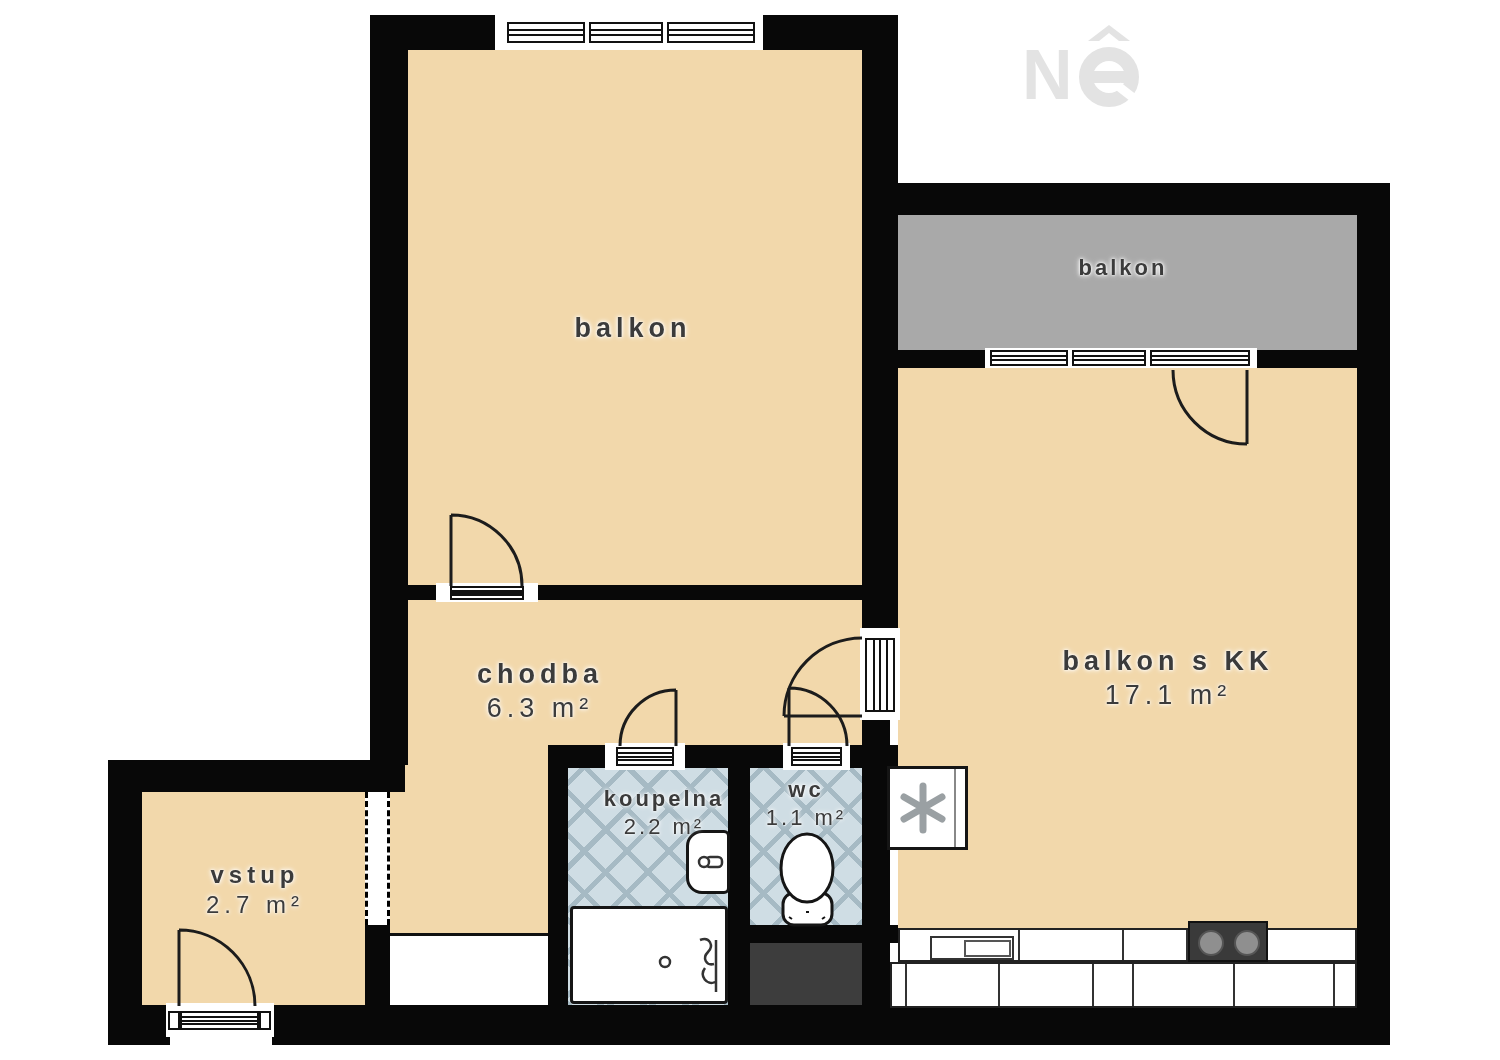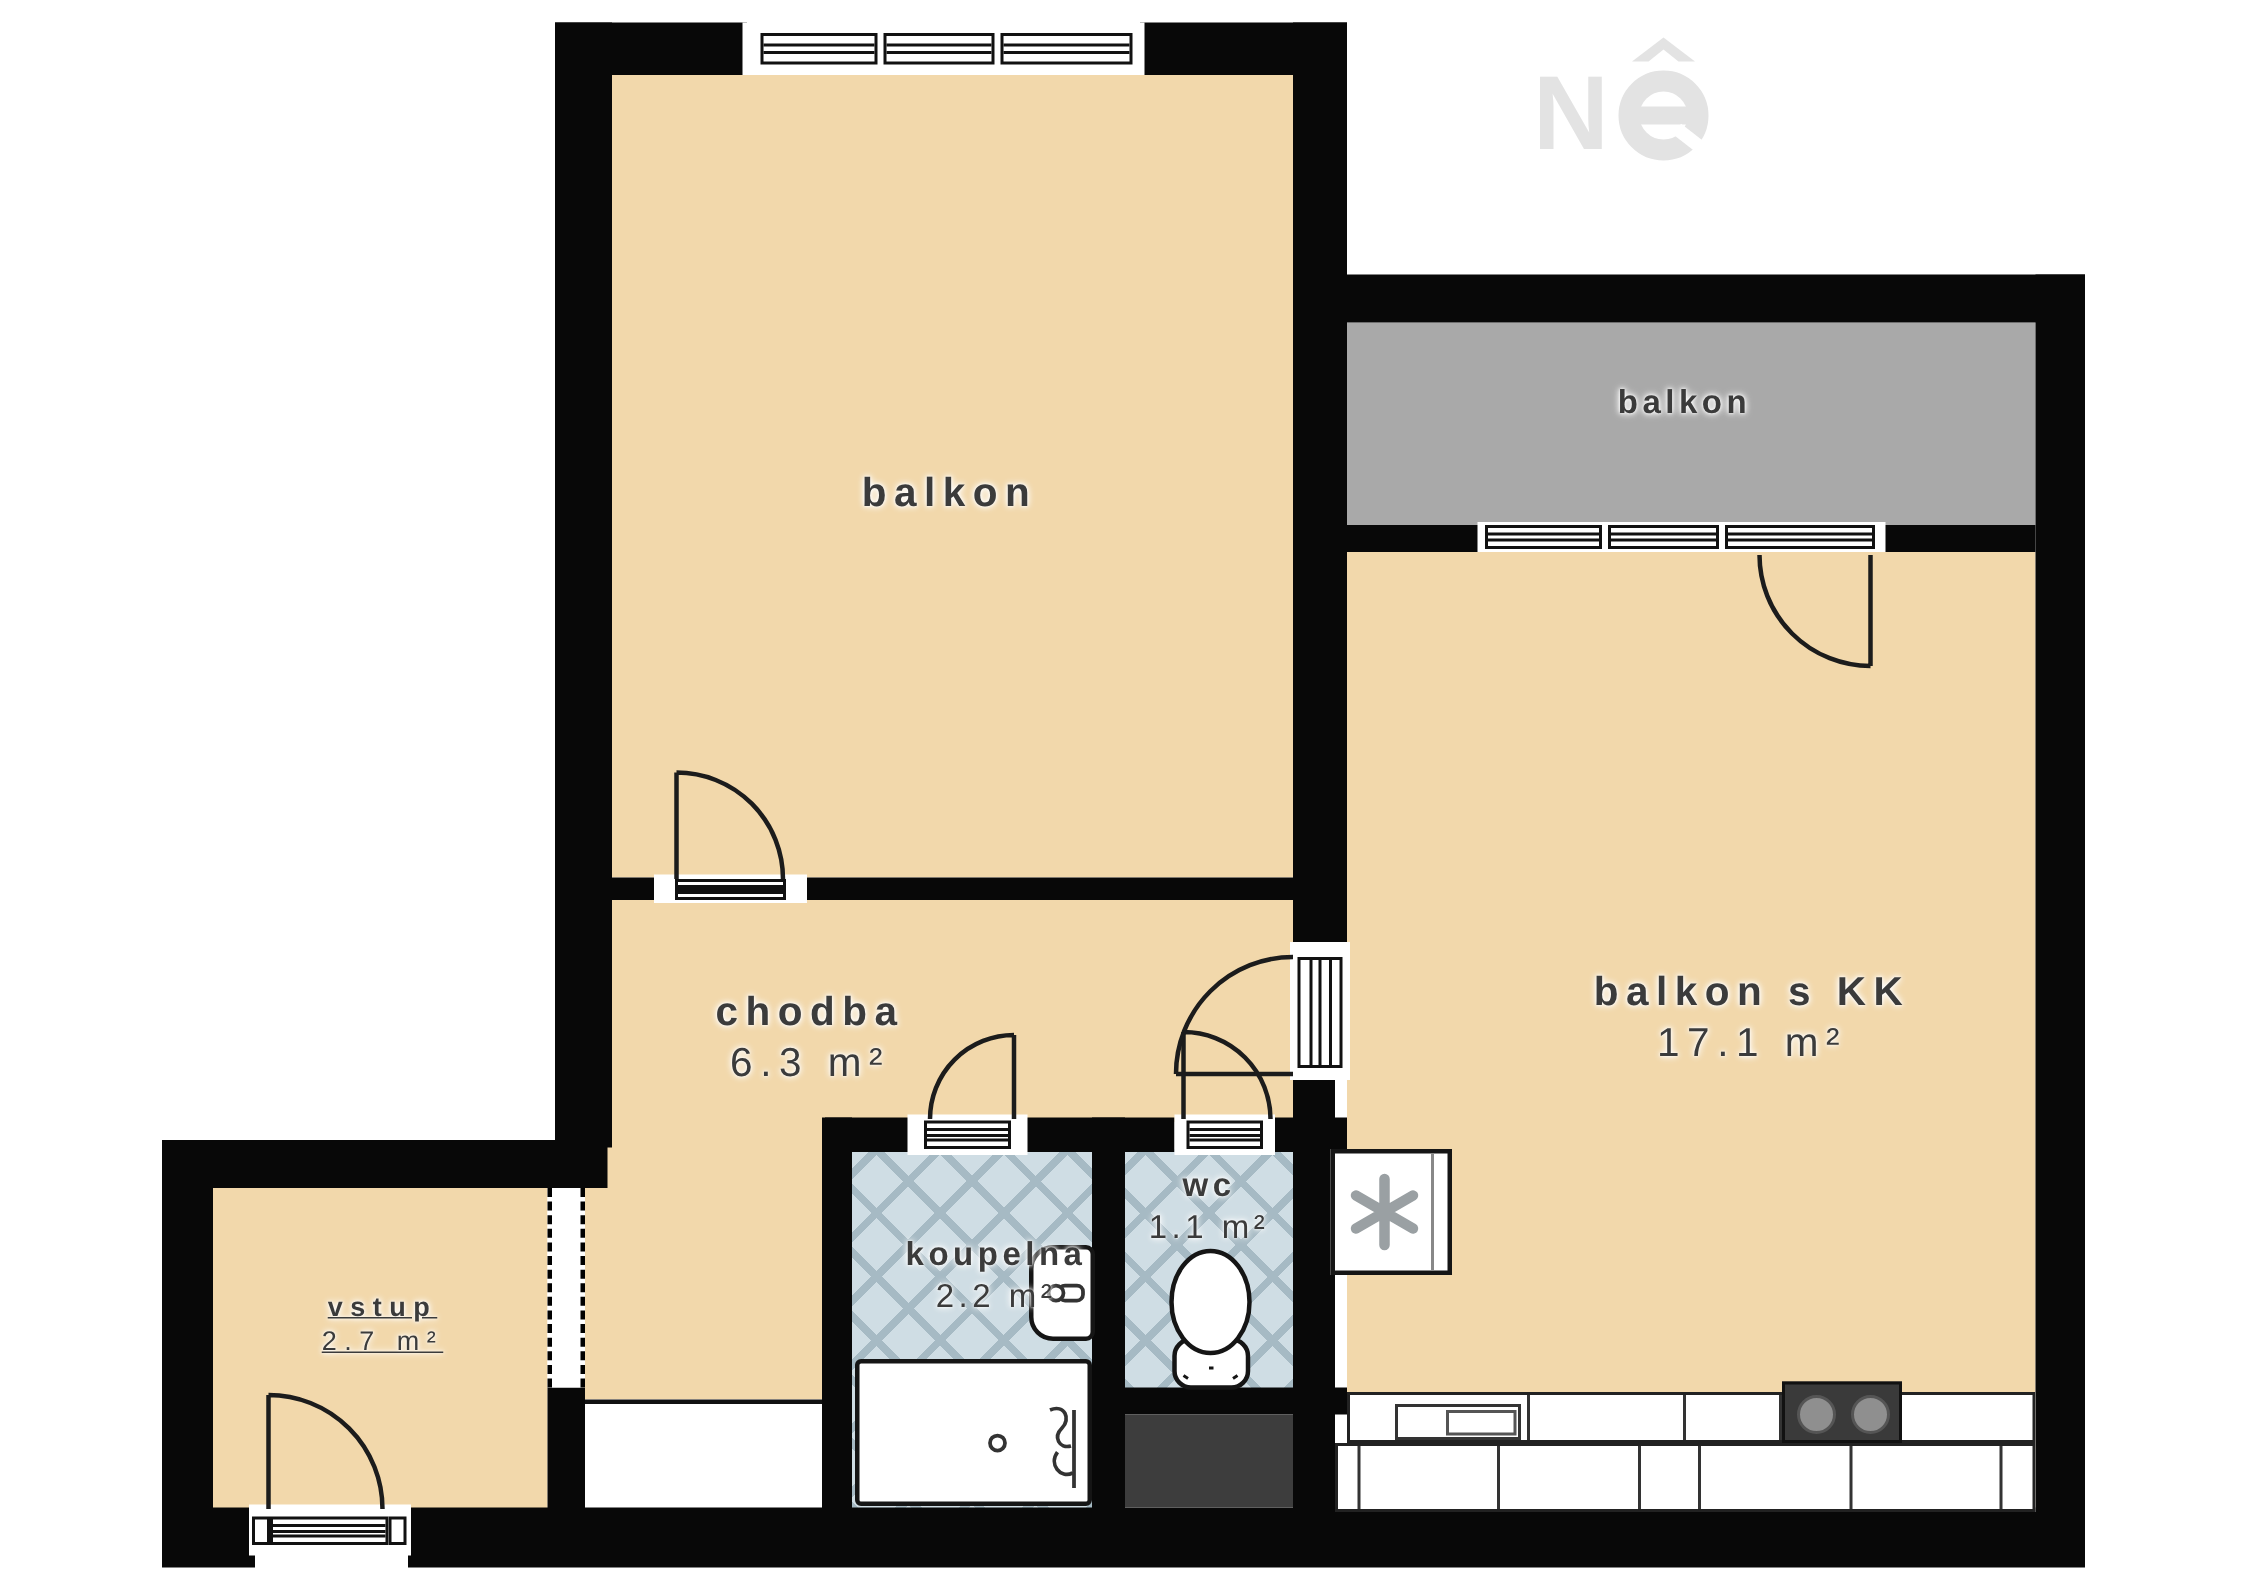--- a/index.html
+++ b/index.html
@@ -165,29 +165,29 @@
     <div class="l1">balkon</div>
   </div>
   <div class="label lab-big" style="left:1018px;top:645px;width:300px;">
     <div class="l1">balkon s KK</div>
     <div class="l2">17.1 m²</div>
   </div>
   <div class="label lab-big" style="left:390px;top:658px;width:300px;text-align:center;">
     <div class="l1">chodba</div>
     <div class="l2">6.3 m²</div>
   </div>
-  <div class="label lab-small" style="left:568px;top:822px;width:192px;">
+  <div class="label lab-small" style="left:568px;top:785px;width:192px;">
     <div class="l1">koupelna</div>
     <div class="l2">2.2 m²</div>
   </div>
   <div class="label lab-small" style="left:750px;top:776px;width:112px;">
     <div class="l1">wc</div>
     <div class="l2">1.1 m²</div>
   </div>
-  <div class="label lab-big" style="left:105px;top:860px;width:300px;font-size:18px;text-decoration:underline;">
+  <div class="label lab-big" style="left:105px;top:860px;width:300px;font-size:24px;">
     <div class="l1">vstup</div>
     <div class="l2">2.7 m²</div>
   </div>
 
   <div class="logo">
     <span>N</span>
     <svg width="62" height="86" viewBox="0 0 62 86" style="margin-bottom:4px;">
       <polygon points="10,17 31,1 52,17 41,17 31,9 21,17" fill="#e3e3e3"></polygon>
       <circle cx="31" cy="53" r="23" fill="none" stroke="#e3e3e3" stroke-width="14"></circle>
       <line x1="10" y1="53" x2="52" y2="53" stroke="#e3e3e3" stroke-width="12"></line>

